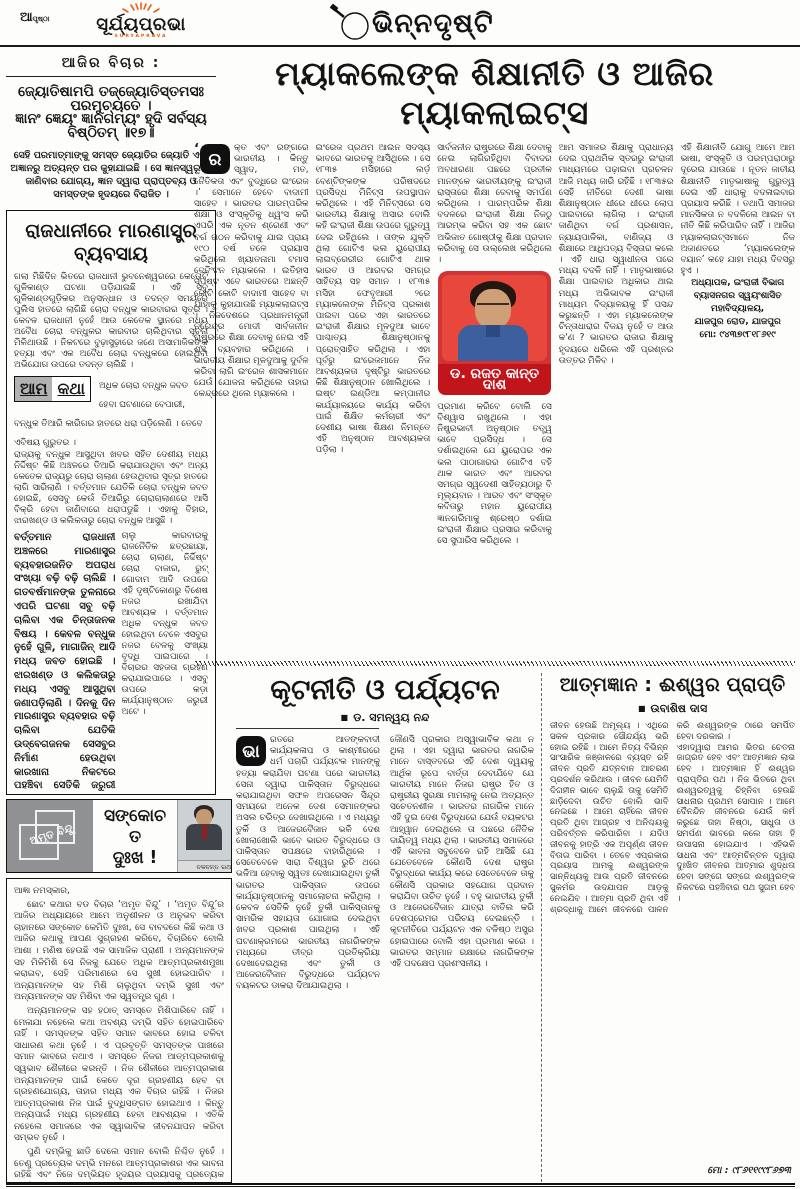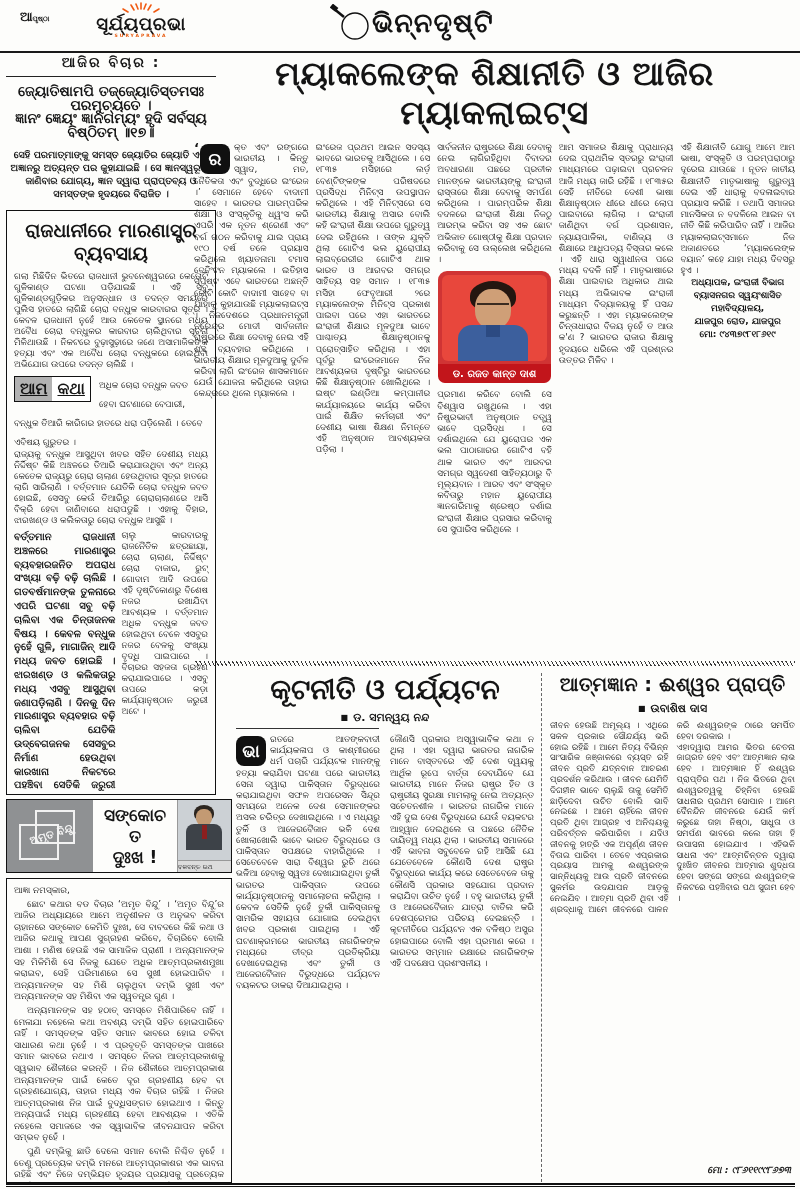--- a/index.html
+++ b/index.html
@@ -1,21 +1,21 @@
 <!DOCTYPE html>
 <html><head>
 <meta charset="utf-8">
 <style>
   * { margin:0; padding:0; box-sizing:border-box; }
   html,body { background:#e9e9e9; }
   body { font-family:"DejaVu Sans","Liberation Sans",sans-serif; color:#141414; }
   .page { position:relative; width:800px; height:1189px; background:#fdfdfb; margin:0 auto; overflow:hidden; }
 
   
-  .header { position:absolute; left:0; top:0; width:800px; height:53px; border-bottom:2px solid #1a1a1a; }
+  .header { position:absolute; left:0; top:0; width:800px; height:47px; border-bottom:2px solid #1a1a1a; }
   .edition { position:absolute; left:20px; top:9px; font-size:13px; font-weight:bold; }
   .edition small { font-size:7px; font-weight:bold; }
   .masthead { position:absolute; left:86px; top:2px; text-align:center; width:110px; }
   .sunrays { display:block; margin:0 auto; }
   .masthead .brand { font-size:18px; font-weight:800; letter-spacing:.5px; line-height:18px; }
   .masthead .tag { font-size:4.5px; color:#e8590c; letter-spacing:2px; font-weight:bold; }
   .sectionlogo { position:absolute; left:330px; top:4px; display:flex; align-items:center; }
   .sectionlogo .name { font-size:27px; font-weight:800; letter-spacing:1px; }
 
   
@@ -43,21 +43,21 @@
   .oq { float:left; font-size:13px; font-weight:bold; margin-right:1px; }
 
   .photoblock { margin:6px 1px; }
   .photoframe { background:#d03434; border-radius:9px; padding:4px 4px 0; }
   .photo { position:relative; height:86px; background:#e8473c; border-radius:6px; overflow:hidden; }
   .hair { position:absolute; left:28px; top:6px; width:46px; height:30px; background:#241610; border-radius:50% 50% 40% 40%; }
   .face { position:absolute; left:33px; top:14px; width:36px; height:40px; background:#cf9f77; border-radius:45%; }
   .specs { position:absolute; left:35px; top:28px; width:32px; height:8px; border-top:2px solid #3a2b20; }
   .shirt { position:absolute; left:16px; top:50px; width:70px; height:40px; background:#3c5f9d; border-radius:14px 14px 0 0; }
   .collar { position:absolute; left:44px; top:50px; width:14px; height:12px; background:#2c4a82; }
-  .photocap { background:#c2151b; color:#fff; font-size:10px; font-weight:800; text-align:center; padding:4px 1px; border-radius:0 0 7px 7px; margin:3px -4px 0; }
+  .photocap { background:#c2151b; color:#fff; font-size:14px; font-weight:800; text-align:center; padding:4px 1px; border-radius:0 0 7px 7px; margin:3px -4px 0; }
   .signoff { margin-top:0; text-align:center; font-weight:600; font-size:9px; line-height:13px; }
 
   
   .hatch { position:absolute; left:194px; top:661px; width:601px; height:5px;
            background:repeating-linear-gradient(60deg,#3a3a3a 0 1px,transparent 1px 3.5px); }
 
   
   .diplomacy { position:absolute; left:236px; top:673px; width:298px; height:509px; overflow:hidden; }
   .diplomacy h2 { font-size:28px; font-weight:800; text-align:center; line-height:33px; }
   .byline { text-align:center; font-size:11px; font-weight:800; margin-top:5px; }
@@ -79,21 +79,21 @@
   .ltile .sq1 { position:absolute; left:28px; top:10px; width:40px; height:34px; border:2px solid #f2f2f2; }
   .ltile .sq2 { position:absolute; left:12px; top:24px; width:40px; height:36px; border:2px solid #f2f2f2; }
   .ltile .gl { position:absolute; left:22px; top:28px; color:#f4f4f4; font-size:11px; transform:rotate(-18deg); font-weight:bold; }
   .ltitle { flex:1; display:flex; align-items:center; justify-content:center; text-align:center; font-size:17px; font-weight:800; line-height:21px; padding:0 4px; }
   .lphoto { width:54px; border-left:1px solid #999; display:flex; flex-direction:column; }
   .lpimg { flex:1; position:relative; background:#ccd1d5; overflow:hidden; }
   .lpimg .h { position:absolute; left:16px; top:5px; width:20px; height:16px; background:#2c2620; border-radius:50% 50% 40% 40%; } 
   .lpimg .f2 { position:absolute; left:18px; top:9px; width:16px; height:17px; background:#c39a73; border-radius:45%; }
   .lpimg .s { position:absolute; left:8px; top:24px; width:36px; height:26px; background:#3d4248; border-radius:8px 8px 0 0; }
   .lpimg .t { position:absolute; left:24px; top:25px; width:5px; height:14px; background:#8c1f1f; }
-  .lpcap { background:#dcdcdc; font-size:6.5px; text-align:left; padding:1.5px 0; border-top:1px solid #999; }
+  .lpcap { background:#dcdcdc; font-size:6.5px; text-align:right; padding:1.5px 0; border-top:1px solid #999; }
   .letterbody { margin-top:5px; border:1.5px solid #111; padding:6px 7px; height:305px; overflow:hidden;
                 font-size:8.9px; line-height:11.6px; text-align:justify; }
   .letterbody p { margin-bottom:2px; }
   .letterbody .ind { text-indent:13px; }
 
   .botrule { position:absolute; left:6px; top:1183px; width:789px; height:4px; border-top:2.5px solid #111; border-bottom:1px solid #111; }
 </style>
 </head>
 <body>
 

